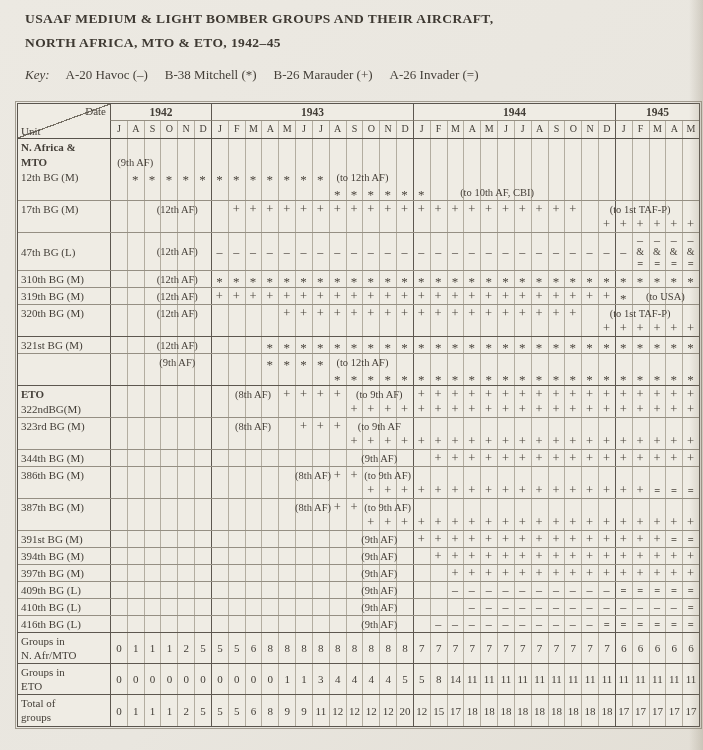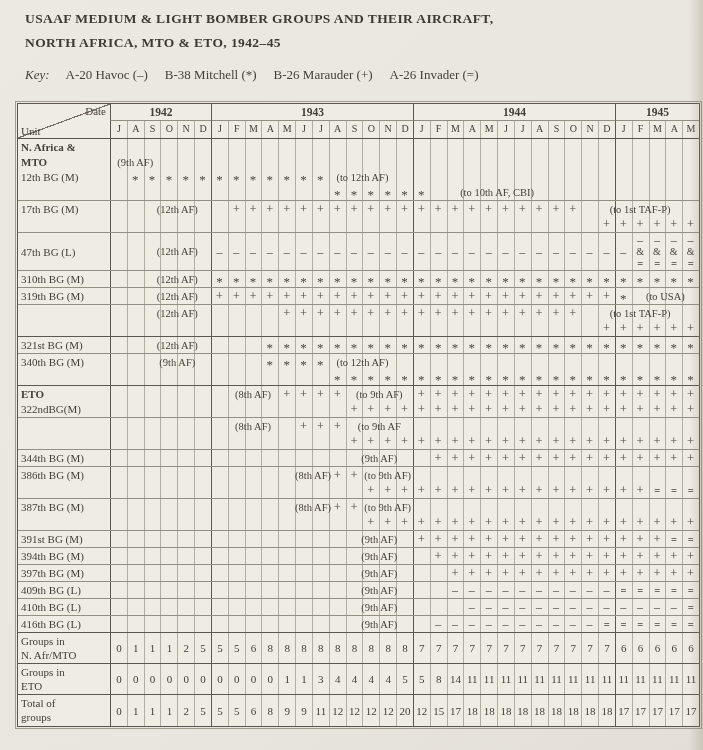--- a/index.html
+++ b/index.html
@@ -471,20 +471,23 @@
         <span class="g pl" style="line-height: 15px;">+</span>
         <span class="g pl" style="line-height: 15px;">+</span>
         <span class="g pl" style="line-height: 15px;">+</span>
       </div>
       <div class="seg sy" style="top: 1px; height: 15px; line-height: 15px; left: calc(var(--uw) + 30 * var(--cw)); width: calc(1 * var(--cw)); display: grid; grid-template-columns: repeat(1, 1fr);">
         <span class="g st" style="line-height: 15px;">*</span>
       </div>
       <div class="seg lab" style="top: 1px; height: 15px; line-height: 15px; left: calc(var(--uw) + 31 * var(--cw)); width: calc(4 * var(--cw));">(to USA)</div>
     </div>
     <div class="trow hsep" style="height: 32px;">
+      <div class="ucell">
+        <div class="uline">320th BG (M)</div>
+      </div>
       <div class="cell dk" style="grid-column: 2;"></div>
       <div class="cell" style="grid-column: 3;"></div>
       <div class="cell" style="grid-column: 4;"></div>
       <div class="cell" style="grid-column: 5;"></div>
       <div class="cell" style="grid-column: 6;"></div>
       <div class="cell" style="grid-column: 7;"></div>
       <div class="cell dk" style="grid-column: 8;"></div>
       <div class="cell" style="grid-column: 9;"></div>
       <div class="cell" style="grid-column: 10;"></div>
       <div class="cell" style="grid-column: 11;"></div>
@@ -607,23 +610,20 @@
         <span class="g st" style="line-height: 15px;">*</span>
         <span class="g st" style="line-height: 15px;">*</span>
         <span class="g st" style="line-height: 15px;">*</span>
         <span class="g st" style="line-height: 15px;">*</span>
         <span class="g st" style="line-height: 15px;">*</span>
         <span class="g st" style="line-height: 15px;">*</span>
         <span class="g st" style="line-height: 15px;">*</span>
       </div>
     </div>
     <div class="trow hsep" style="height: 32px;">
-      <div class="ucell">
-        <div class="uline">340th BG (M)</div>
-      </div>
       <div class="cell dk" style="grid-column: 2;"></div>
       <div class="cell" style="grid-column: 3;"></div>
       <div class="cell" style="grid-column: 4;"></div>
       <div class="cell" style="grid-column: 5;"></div>
       <div class="cell" style="grid-column: 6;"></div>
       <div class="cell" style="grid-column: 7;"></div>
       <div class="cell dk" style="grid-column: 8;"></div>
       <div class="cell" style="grid-column: 9;"></div>
       <div class="cell" style="grid-column: 10;"></div>
       <div class="cell" style="grid-column: 11;"></div>
@@ -770,20 +770,23 @@
         <span class="g pl" style="line-height: 15px;">+</span>
         <span class="g pl" style="line-height: 15px;">+</span>
         <span class="g pl" style="line-height: 15px;">+</span>
         <span class="g pl" style="line-height: 15px;">+</span>
         <span class="g pl" style="line-height: 15px;">+</span>
         <span class="g pl" style="line-height: 15px;">+</span>
         <span class="g pl" style="line-height: 15px;">+</span>
       </div>
     </div>
     <div class="trow" style="height: 32px;">
+      <div class="ucell">
+        <div class="uline">323rd BG (M)</div>
+      </div>
       <div class="cell dk" style="grid-column: 2;"></div>
       <div class="cell" style="grid-column: 3;"></div>
       <div class="cell" style="grid-column: 4;"></div>
       <div class="cell" style="grid-column: 5;"></div>
       <div class="cell" style="grid-column: 6;"></div>
       <div class="cell" style="grid-column: 7;"></div>
       <div class="cell dk" style="grid-column: 8;"></div>
       <div class="cell" style="grid-column: 9;"></div>
       <div class="cell" style="grid-column: 10;"></div>
       <div class="cell" style="grid-column: 11;"></div>

